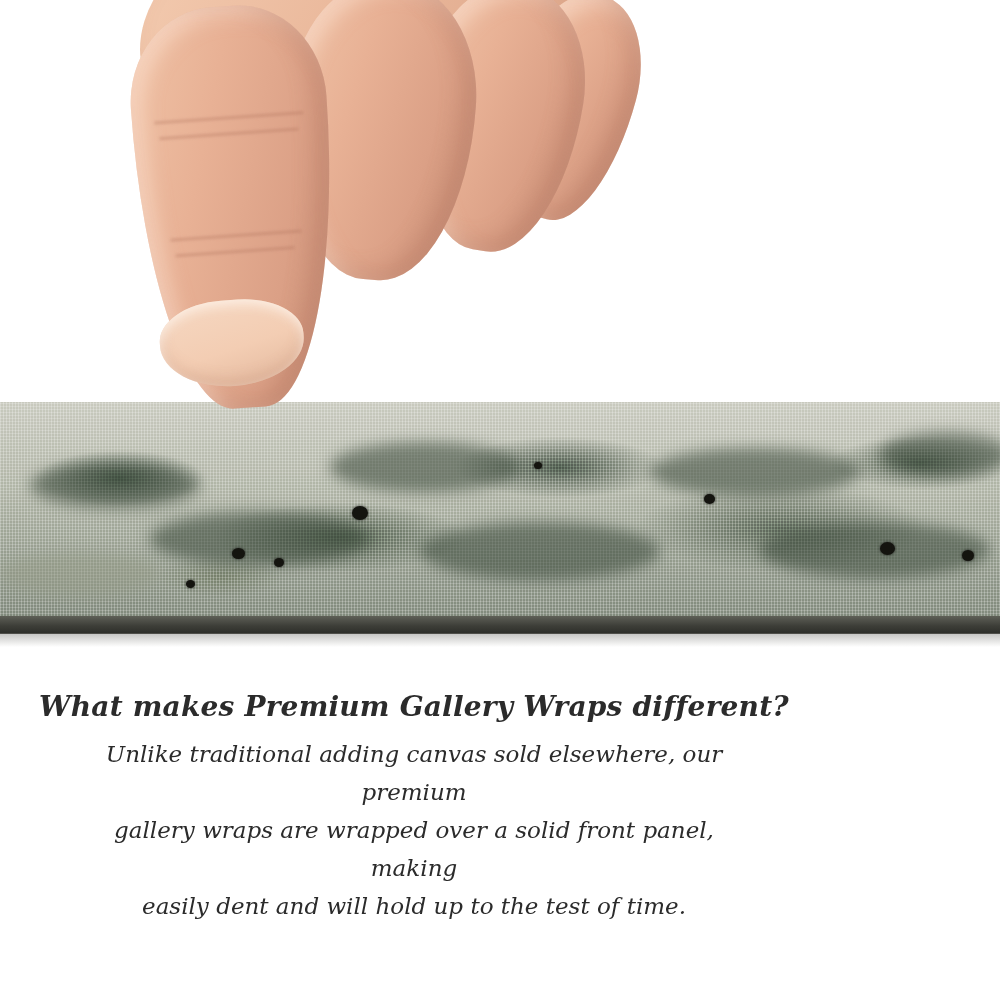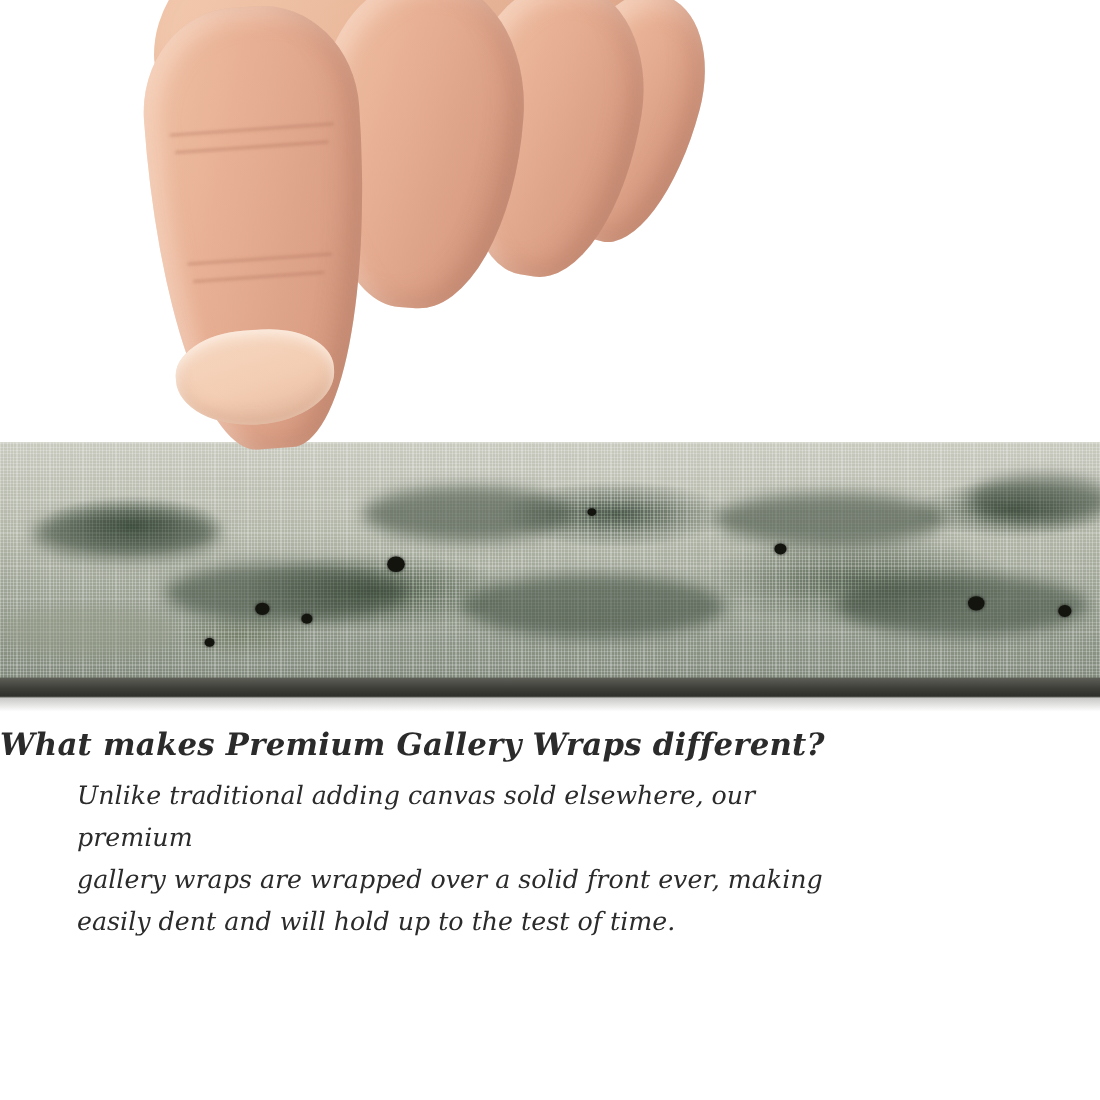--- a/index.html
+++ b/index.html
@@ -172,22 +172,23 @@
     top: 231px;
     width: 1000px;
     height: 14px;
     background: linear-gradient(180deg, rgba(120,120,115,0.45), rgba(255,255,255,0));
   }
 
   
   .caption {
     position: absolute;
     left: 0;
-    top: 660px;
+    top: 690px;
     width: 828px;
+    text-align: center;
     color: #2b2b2b;
     font-family: "DejaVu Serif", serif;
     font-style: italic;
   }
   .caption-title {
     font-size: 28px;
     font-weight: bold;
     letter-spacing: 0.2px;
     margin-bottom: 12px;
   }
@@ -241,17 +242,17 @@
         <div class="dot" style="left:534px; top:60px;  width:8px;  height:7px;"></div>
       </div>
       <div class="wrap-edge"></div>
       <div class="wrap-shadow"></div>
     </div>
   </div>
 
   <div class="caption">
     <div class="caption-title">What makes Premium Gallery Wraps different?</div>
     <div class="caption-line">Unlike traditional adding canvas sold elsewhere, our premium</div>
-    <div class="caption-line">gallery wraps are wrapped over a solid front ever, making</div>
+    <div class="caption-line">gallery wraps are wrapped over a solid front panel, making</div>
     <div class="caption-line">easily dent and will hold up to the test of time.</div>
   </div>
 
 </div>
 
 </body></html>

